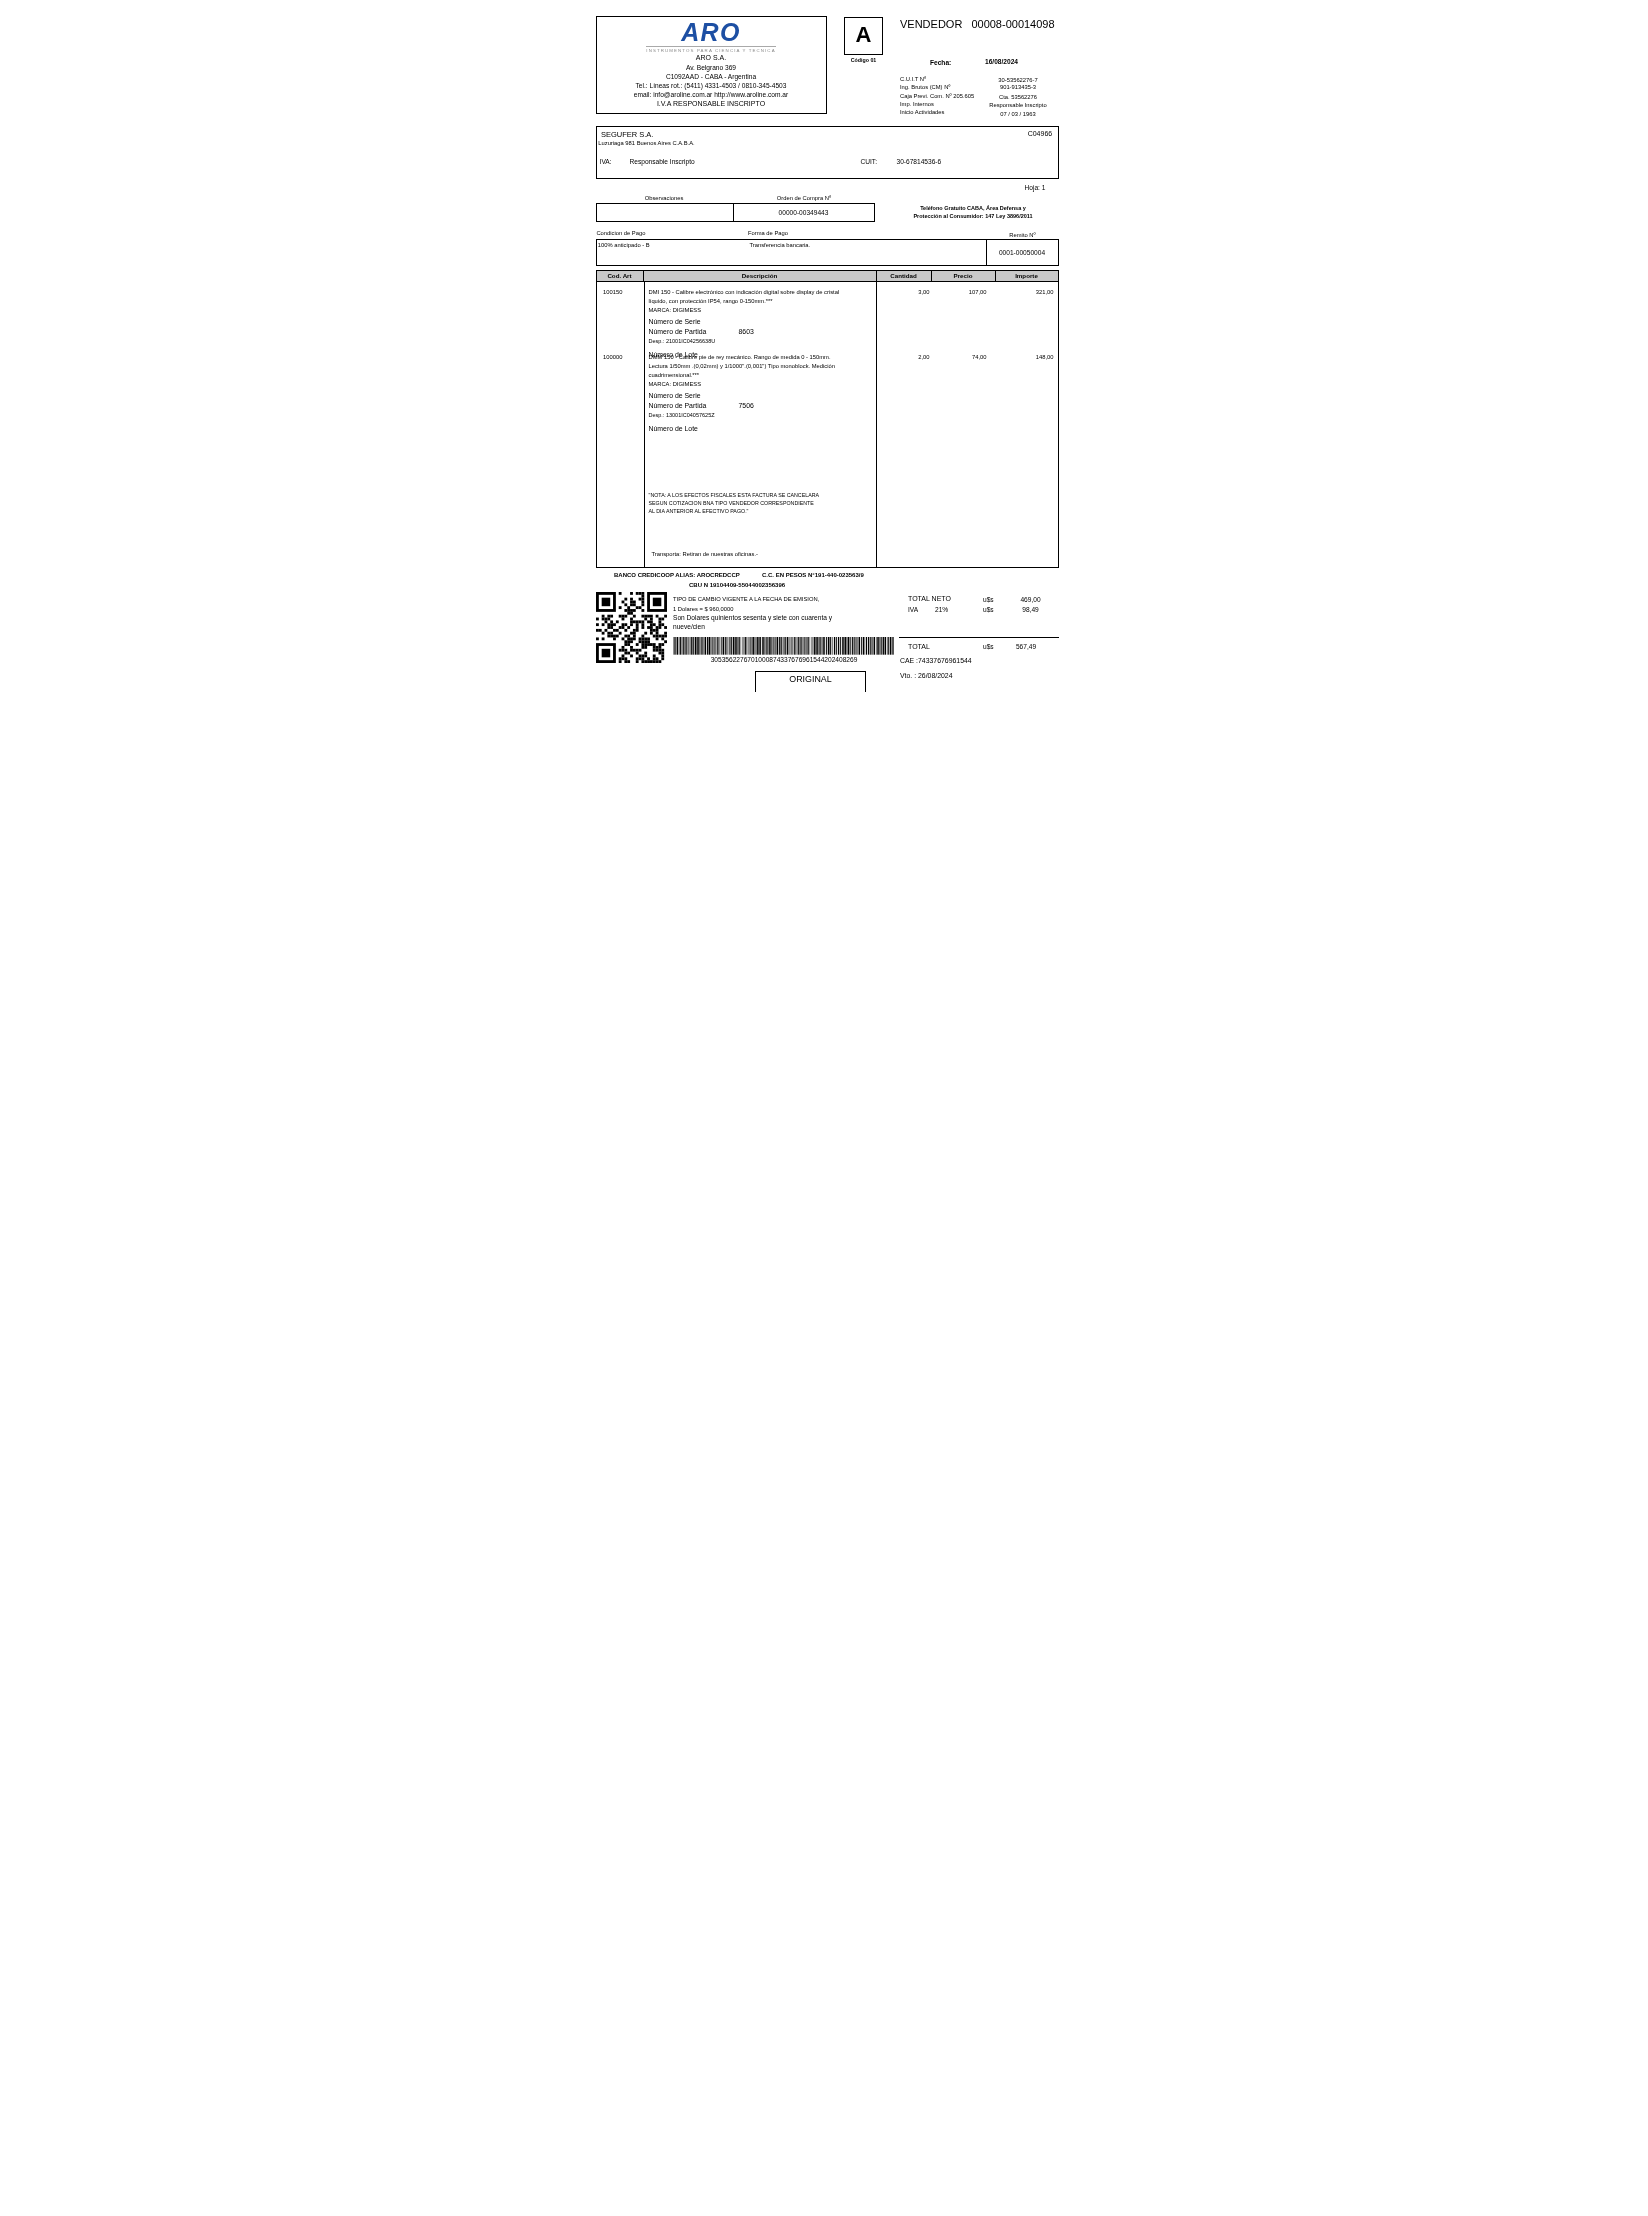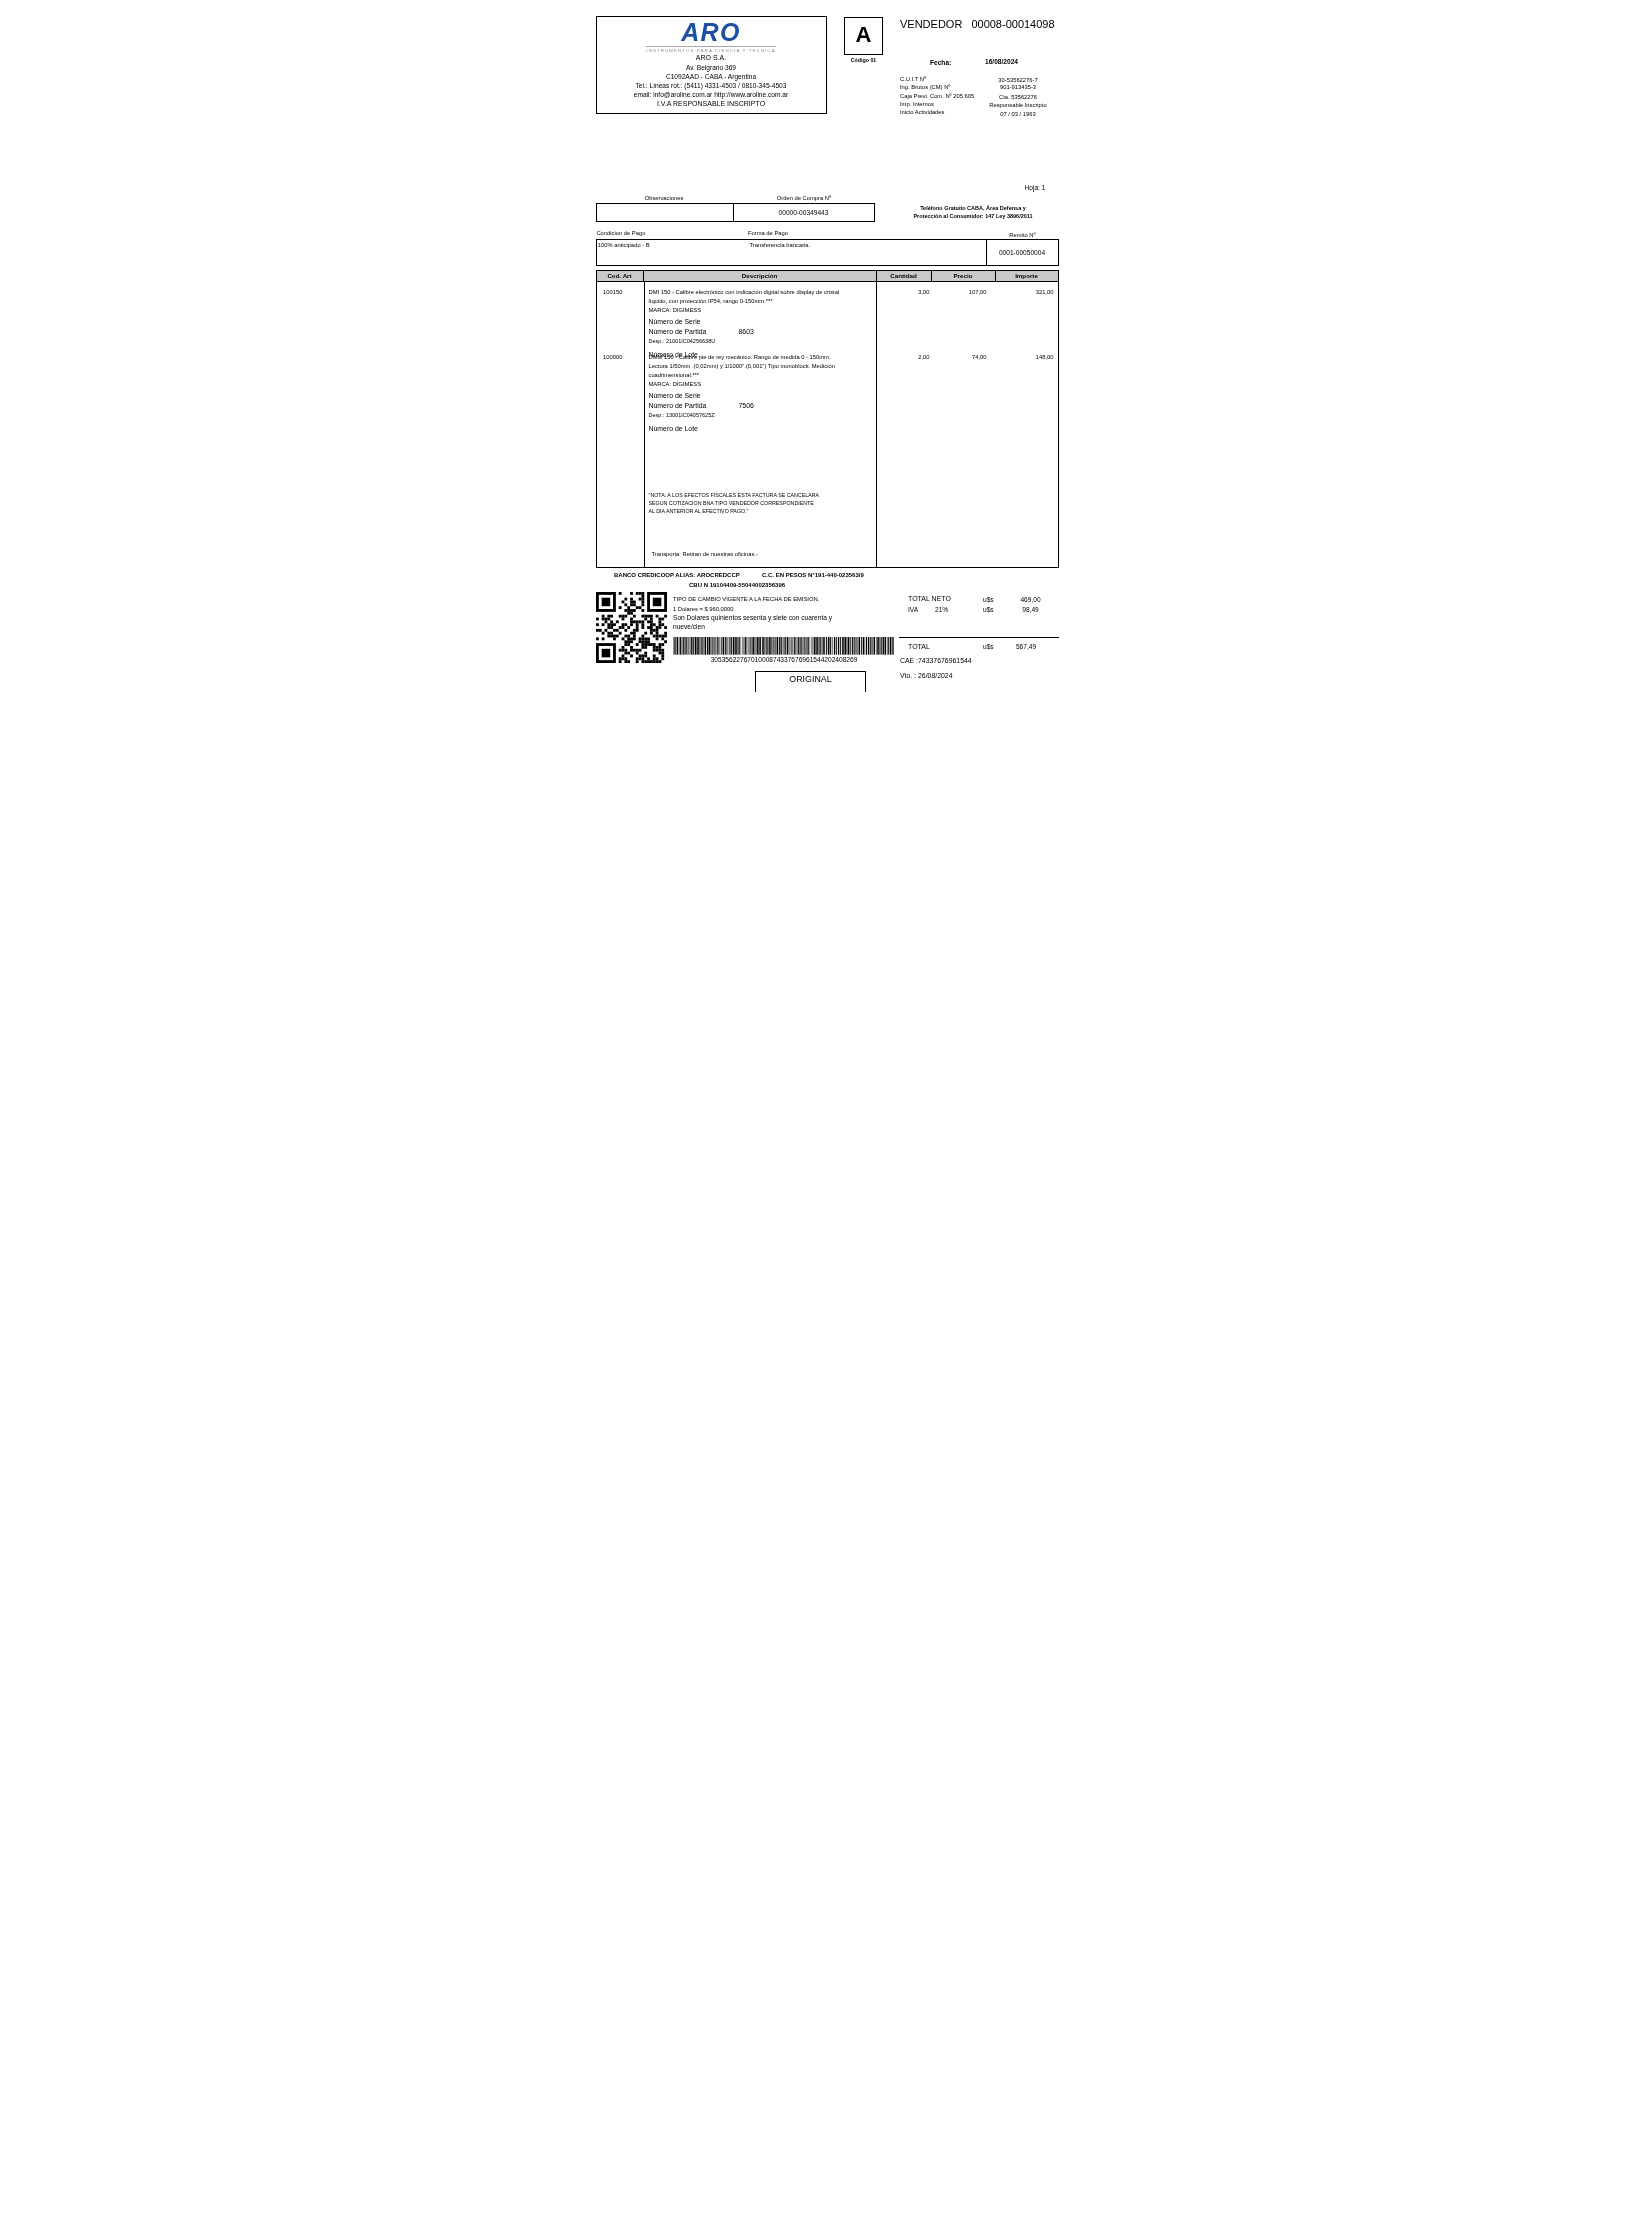--- a/index.html
+++ b/index.html
@@ -64,20 +64,29 @@
   <div class="abs rt" style="left:399px;top:77px;width:78px;font-size:5.8px">30-53562276-7</div>
   <div class="abs" style="left:320px;top:84px;font-size:5.8px">Ing. Brutos (CM) Nº</div>
   <div class="abs rt" style="left:399px;top:84px;width:78px;font-size:5.8px">901-913435-3</div>
   <div class="abs" style="left:320px;top:93px;font-size:5.8px">Caja Previ. Com. Nº 205.605</div>
   <div class="abs rt" style="left:399px;top:94px;width:78px;font-size:5.8px">Cta. 53562276</div>
   <div class="abs" style="left:320px;top:101px;font-size:5.8px">Imp. Internos</div>
   <div class="abs rt" style="left:399px;top:102px;width:78px;font-size:5.8px">Responsable Inscripto</div>
   <div class="abs" style="left:320px;top:109px;font-size:5.8px">Inicio Actividades</div>
   <div class="abs rt" style="left:399px;top:111px;width:78px;font-size:5.8px">07 / 03 / 1963</div>
 
+  <div class="box" style="left:15.5px;top:126px;width:463px;height:53px">
+    <div class="abs" style="left:4.4px;top:2.7px;font-size:7.5px">SEGUFER S.A.</div>
+    <div class="abs rt" style="right:5.3px;top:3.1px;font-size:7px">C04966</div>
+    <div class="abs" style="left:1.8px;top:13.3px;font-size:5.8px">Luzuriaga 981 Buenos Aires C.A.B.A.</div>
+    <div class="abs" style="left:3.1px;top:31px;font-size:6.6px">IVA:</div>
+    <div class="abs" style="left:33px;top:31px;font-size:6.6px">Responsable Inscripto</div>
+    <div class="abs" style="left:264px;top:31px;font-size:6.6px">CUIT:</div>
+    <div class="abs" style="left:300px;top:31px;font-size:6.6px">30-67814536-6</div>
+  </div>
 
   <div class="abs rt" style="left:434px;top:184px;width:42px;font-size:6.6px">Hoja: 1</div>
 
   <div class="abs ctr" style="left:15.5px;top:195px;width:137px;font-size:5.8px">Observaciones</div>
   <div class="abs ctr" style="left:153px;top:195px;width:142px;font-size:5.8px">Orden de Compra Nº</div>
   <div class="box" style="left:15.5px;top:203px;width:279px;height:18.6px">
     <div class="abs" style="left:0;top:0;width:137px;height:100%;border-right:0.9px solid #000;font-size:5.8px;padding:1.8px"></div>
     <div class="abs ctr" style="left:137px;right:0;top:0;height:100%;line-height:17px;font-size:6.6px">00000-00349443</div>
   </div>
 

